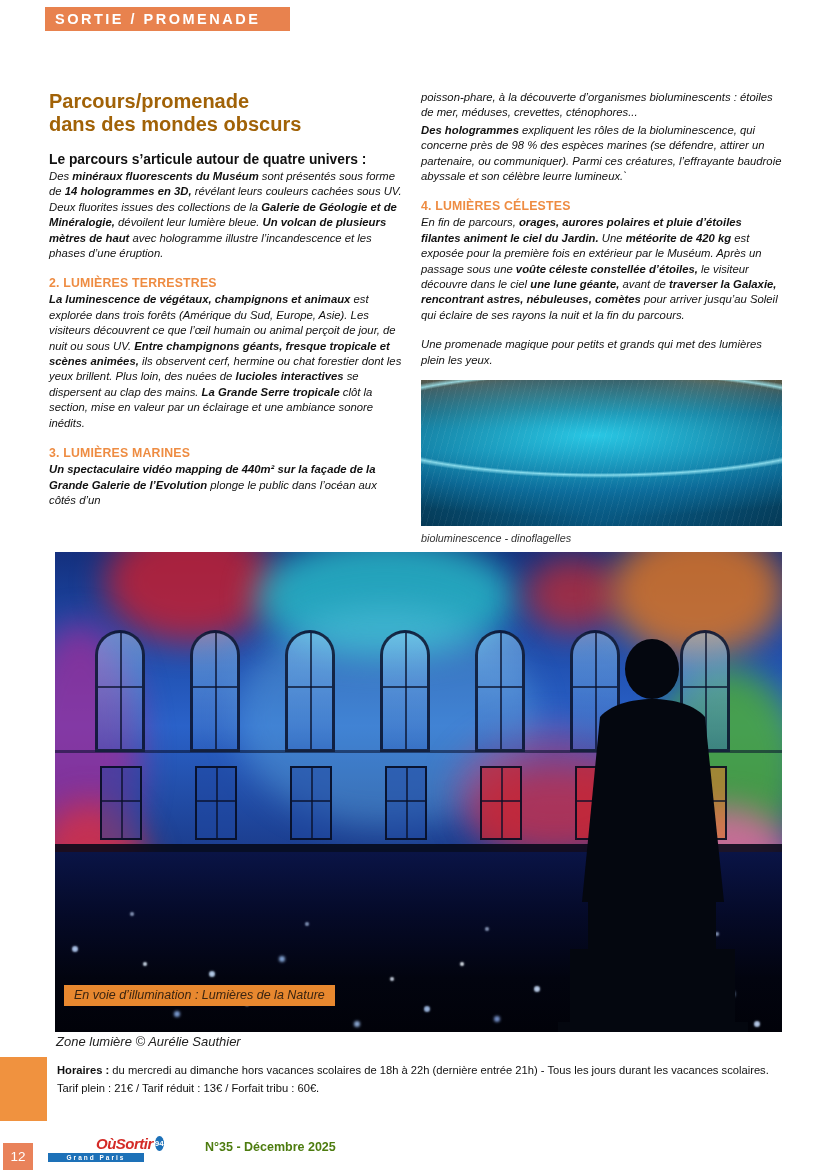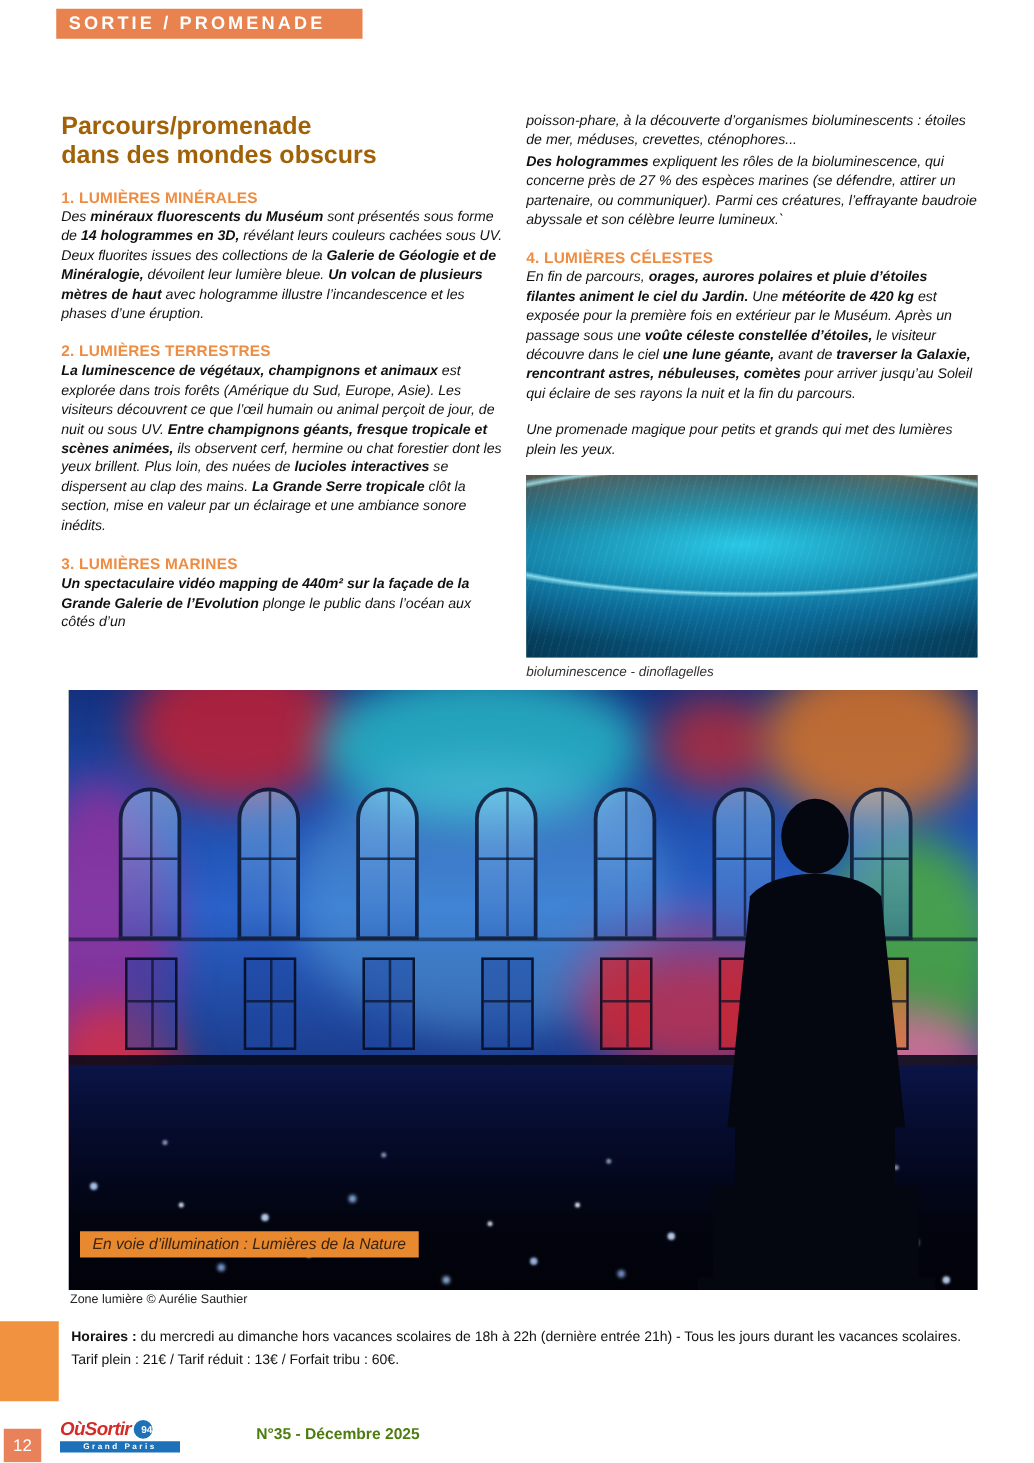--- a/index.html
+++ b/index.html
@@ -68,33 +68,33 @@
         440px 165px 3px 1px rgba(150,185,255,.8), 480px 135px 2px 1px rgba(205,225,255,.9),
         520px 170px 2px 0 rgba(225,238,255,.9), 560px 150px 3px 1px rgba(165,200,255,.85),
         600px 130px 2px 1px rgba(215,232,255,.9), 640px 160px 2px 0 rgba(235,244,255,.95),
         675px 140px 3px 1px rgba(175,208,255,.85), 700px 170px 2px 1px rgba(200,222,255,.9),
         75px 60px 2px 0 rgba(200,220,255,.7), 250px 70px 2px 0 rgba(190,215,255,.7),
         430px 75px 2px 0 rgba(200,220,255,.7), 580px 65px 2px 0 rgba(185,210,255,.7),
         660px 80px 2px 0 rgba(195,218,255,.7);}
   .statue{position:absolute;left:445px;top:45px;width:275px;height:435px;}
   .photo-label{position:absolute;left:9px;bottom:26px;background:#E8882F;color:#3a2410;
       font-style:italic;font-size:12.5px;padding:3px 10px 4px;}
-  .credit{position:absolute;left:56px;top:1034px;margin:0;font-size:10px;color:#222;}
+  .credit{position:absolute;left:56px;top:1034px;margin:0;font-size:13px;font-style:italic;color:#222;}
 
   
   .orange-block{position:absolute;left:0;top:1057px;width:47px;height:64px;background:#F0923F;}
   .footer{position:absolute;left:57px;top:1062px;width:748px;font-size:11.2px;line-height:17.6px;color:#111;}
   .footer p{margin:0;}
   .footer b{font-weight:700;}
   .tri{color:#C9252C;font-size:10px;margin-right:3px;}
 
   .pagebox{position:absolute;left:3px;top:1143px;width:30px;height:27px;background:#E9825A;
       color:#fff;font-size:13.5px;display:flex;align-items:center;justify-content:center;}
   .logo{position:absolute;left:48px;top:1135px;width:96px;}
-  .logo-top{display:flex;align-items:center;}
+  .logo-top{display:flex;align-items:center;margin-left:48px;}
   .logo-text{color:#D42B27;font-weight:800;font-size:15px;letter-spacing:-.5px;font-style:italic;}
   .logo-badge{background:#1D71B8;color:#fff;width:15px;height:15px;border-radius:50%;
       font-size:8px;line-height:15px;text-align:right;margin-left:2px;font-weight:700;font-style:normal;}
   .logo-sub{background:#1D71B8;color:#fff;font-size:6.5px;font-weight:700;letter-spacing:2px;
       text-align:center;padding:1px 0;margin-top:1px;}
   .issue{position:absolute;left:205px;top:1140px;font-weight:700;font-size:12.5px;color:#4d7c0f;}
 </style>
 </head>
 <body>
 
@@ -102,34 +102,34 @@
 
   <div class="band">
     <span>SORTIE / PROMENADE</span>
   </div>
 
   <div class="col left">
     <h1 class="title">
       <span>Parcours/promenade</span><br>
       <span>dans des mondes obscurs</span>
     </h1>
-
-    <h3 class="sec">1. LUMIÈRES MINÉRALES</h3>
+    <p class="intro">Le parcours s’articule autour de quatre univers :</p>
+
     <p class="body"><span>Des </span><b>minéraux fluorescents du Muséum</b><span> sont présentés sous forme de </span><b>14 hologrammes en 3D,</b><span> révélant leurs couleurs cachées sous UV. Deux fluorites issues des collections de la </span><b>Galerie de Géologie et de Minéralogie,</b><span> dévoilent leur lumière bleue. </span><b>Un volcan de plusieurs mètres de haut</b><span> avec hologramme illustre l’incandescence et les phases d’une éruption.</span></p>
 
     <h3 class="sec">2. LUMIÈRES TERRESTRES</h3>
     <p class="body"><b>La luminescence de végétaux, champignons et animaux</b><span> est explorée dans trois forêts (Amérique du Sud, Europe, Asie). Les visiteurs découvrent ce que l’œil humain ou animal perçoit de jour, de nuit ou sous UV. </span><b>Entre champignons géants, fresque tropicale et scènes animées,</b><span> ils observent cerf, hermine ou chat forestier dont les yeux brillent. Plus loin, des nuées de </span><b>lucioles interactives</b><span> se dispersent au clap des mains. </span><b>La Grande Serre tropicale</b><span> clôt la section, mise en valeur par un éclairage et une ambiance sonore inédits.</span></p>
 
     <h3 class="sec">3. LUMIÈRES MARINES</h3>
     <p class="body"><b>Un spectaculaire vidéo mapping de 440m² sur la façade de la Grande Galerie de l’Evolution</b><span> plonge le public dans l’océan aux côtés d’un</span></p>
   </div>
 
   <div class="col right">
     <p class="body"><span>poisson-phare, à la découverte d’organismes bioluminescents : étoiles de mer, méduses, crevettes, cténophores...</span></p>
-    <p class="body"><b>Des hologrammes</b><span> expliquent les rôles de la bioluminescence, qui concerne près de 27 % des espèces marines (se défendre, attirer un partenaire, ou communiquer). Parmi ces créatures, l’effrayante baudroie abyssale et son célèbre leurre lumineux.`</span></p>
+    <p class="body"><b>Des hologrammes</b><span> expliquent les rôles de la bioluminescence, qui concerne près de 98 % des espèces marines (se défendre, attirer un partenaire, ou communiquer). Parmi ces créatures, l’effrayante baudroie abyssale et son célèbre leurre lumineux.`</span></p>
 
     <h3 class="sec">4. LUMIÈRES CÉLESTES</h3>
     <p class="body"><span>En fin de parcours, </span><b>orages, aurores polaires et pluie d’étoiles filantes animent le ciel du Jardin.</b><span> Une </span><b>météorite de 420 kg</b><span> est exposée pour la première fois en extérieur par le Muséum. Après un passage sous une </span><b>voûte céleste constellée d’étoiles,</b><span> le visiteur découvre dans le ciel </span><b>une lune géante,</b><span> avant de </span><b>traverser la Galaxie, rencontrant astres, nébuleuses, comètes</b><span> pour arriver jusqu’au Soleil qui éclaire de ses rayons la nuit et la fin du parcours.</span></p>
 
     <p class="body closing">Une promenade magique pour petits et grands qui met des lumières plein les yeux.</p>
 
     <div class="bio-img"></div>
     <p class="bio-cap">bioluminescence - dinoflagelles</p>
   </div>
 

